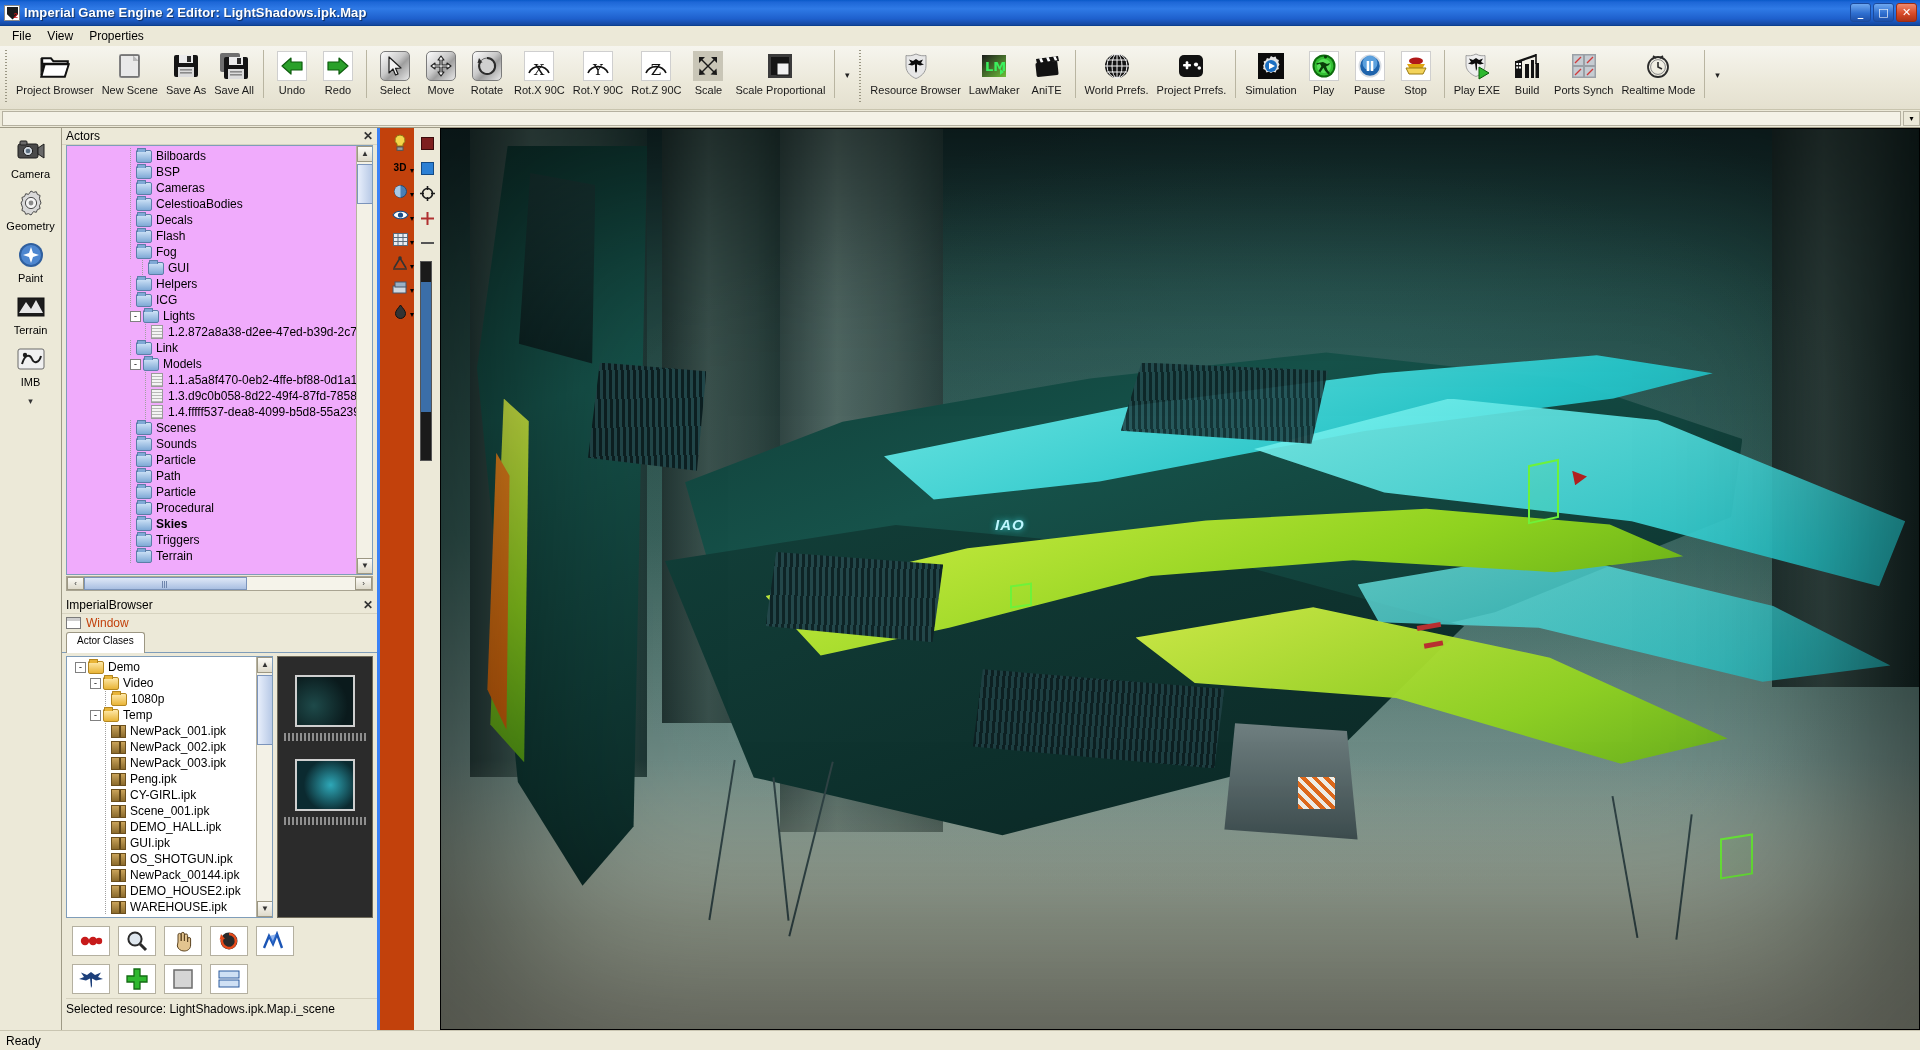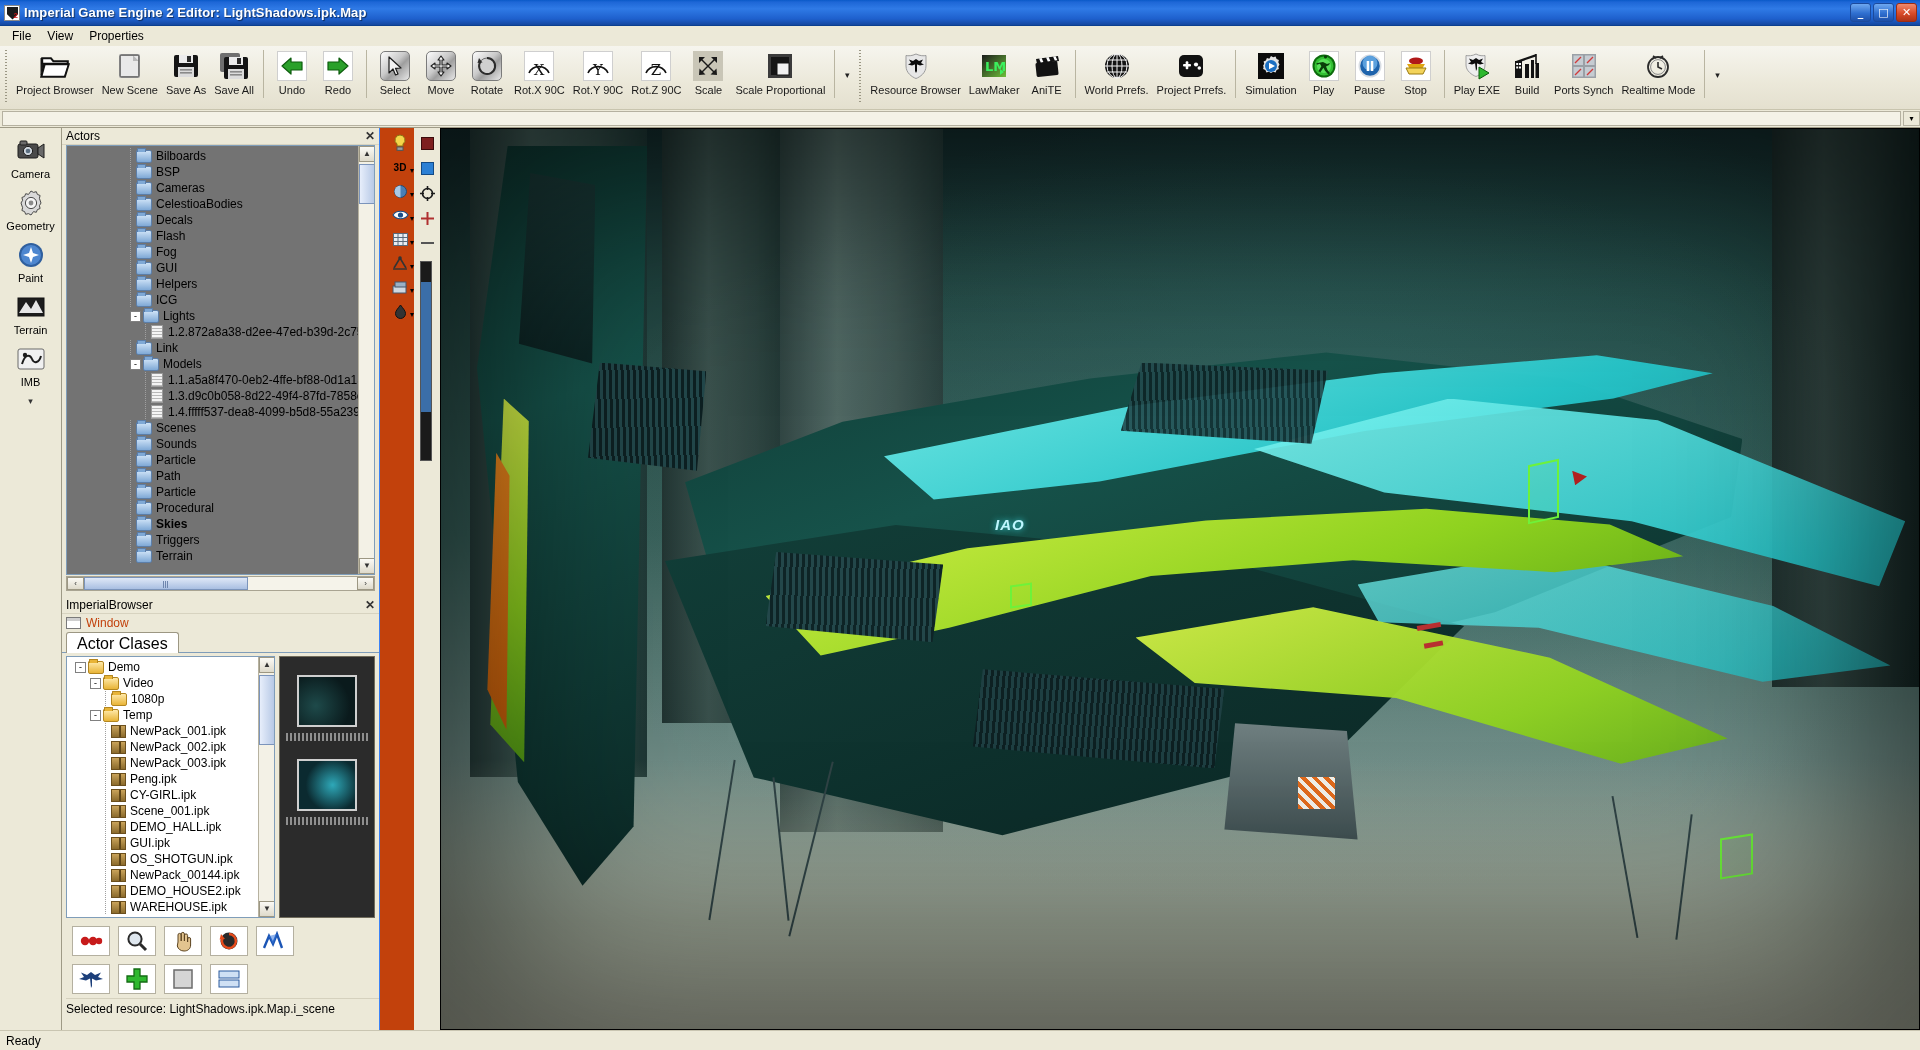--- a/index.html
+++ b/index.html
@@ -89,29 +89,29 @@
     width:62px;background:#ece9d8;border-right:1px solid #9e9a86;
     display:flex;flex-direction:column;align-items:center;padding-top:6px;
   }
   .railitem{ width:58px;display:flex;flex-direction:column;align-items:center;margin-bottom:6px;cursor:default;}
   .railitem .ico{width:34px;height:34px;display:flex;align-items:center;justify-content:center;}
   .railitem .lbl{font-size:11px;margin-top:0px;}
   .raildrop{font-size:9px;color:#333;margin-top:2px;}
 
   
   #leftcol{ width:318px; background:#ece9d8; display:flex;flex-direction:column;
-            border-right:1px solid #3b82f6;}
+            border-right:3px solid #3b82f6;}
 
   .panel-title{
     height:17px;background:#ece9d8;display:flex;align-items:center;
     padding:0 4px;font-size:12px;position:relative;border-bottom:1px solid #d7d3c0;
   }
   .panel-title .x{position:absolute;right:4px;top:1px;font-size:12px;font-weight:bold;color:#333;}
 
-  .tree-wrap{ background:#737373;border:1px solid #7f9db9;margin:0 4px;flex:1;position:relative;overflow:hidden;}
+  .tree-wrap{ background:#f0abfc;border:1px solid #7f9db9;margin:0 4px;flex:1;position:relative;overflow:hidden;}
   .tree{ padding:2px 0 0 0; font-size:12px;}
   .node{ display:flex;align-items:center;height:16px;white-space:nowrap;padding-left:2px;}
   .expander{width:11px;height:11px;border:1px solid #808080;background:#fff;font-size:9px;line-height:9px;
     text-align:center;margin-right:2px;flex:none;color:#000;font-family:"DejaVu Sans Mono",monospace;}
   .folder{width:16px;height:13px;flex:none;margin-right:4px;position:relative;}
   .folder-blue{background:linear-gradient(180deg,#cfe3f7,#7fa9d6);border:1px solid #5c7ea8;border-radius:1px 2px 2px 2px;}
   .folder-blue:before{content:"";position:absolute;left:0;top:-3px;width:7px;height:3px;background:#7fa9d6;border:1px solid #5c7ea8;border-bottom:none;border-radius:1px 1px 0 0;}
   .folder-yellow{background:linear-gradient(180deg,#ffe9a8,#e8b437);border:1px solid #b3861f;border-radius:1px 2px 2px 2px;}
   .folder-yellow:before{content:"";position:absolute;left:0;top:-3px;width:7px;height:3px;background:#e8b437;border:1px solid #b3861f;border-bottom:none;border-radius:1px 1px 0 0;}
   .doc{width:12px;height:14px;flex:none;margin-right:5px;background:#f4f4f4;border:1px solid #9a9a9a;
@@ -137,21 +137,21 @@
   .vscroll .vb.bottom{position:absolute;bottom:0;left:0;}
   .vscroll .vthumb{position:absolute;left:0;top:18px;width:16px;height:40px;
     background:linear-gradient(90deg,#e7eefb,#b7c9e6);border:1px solid #7b94bb;}
 
   .winrow{display:flex;align-items:center;height:18px;padding:1px 4px;color:#c2410c;font-size:12px;}
   .winrow .wicon{width:15px;height:12px;background:#fff;border:1px solid #7a7a7a;margin-right:5px;position:relative;}
   .winrow .wicon:before{content:"";position:absolute;left:0;right:0;top:0;height:3px;background:#cfcfcf;}
 
   .tabstrip{ height:21px;display:flex;align-items:flex-end;padding-left:4px;border-bottom:1px solid #7f9db9;}
   .tab{ height:19px;padding:2px 10px 0;background:#f6f4ea;border:1px solid #9c9783;border-bottom:none;
-        font-size:16px;border-radius:3px 3px 0 0;}
+        font-size:10px;border-radius:3px 3px 0 0;}
   .tab.active{ background:#fff;height:21px;position:relative;top:1px;}
 
   .browser-body{display:flex;margin:3px 4px 0;height:262px;}
   .browser-tree{flex:1;background:#fff;border:1px solid #7f9db9;position:relative;overflow:hidden;}
   .thumbcol{width:96px;margin-left:4px;background:#2b2b2b;border:1px solid #6f6b5b;position:relative;overflow:hidden;}
   .thumb{width:60px;height:52px;margin:18px auto 0;border:2px solid #cfcfcf;background:#0c1c1c;position:relative;overflow:hidden;}
   .thumb.t1{background:
       radial-gradient(circle at 30% 60%,#1e4a4a 0%,#0a1a1c 70%),
       linear-gradient(90deg,#0b1a1a 0 30%,#22514f 30% 45%,#0d1f20 45% 100%);}
   .thumb.t2{background:
@@ -676,21 +676,21 @@
           <div class="node" style="padding-left: 63px;">
             <span class="vline"></span>
             <span class="folder folder-blue"></span>
             <span>Flash</span>
           </div>
           <div class="node" style="padding-left: 63px;">
             <span class="vline"></span>
             <span class="folder folder-blue"></span>
             <span>Fog</span>
           </div>
-          <div class="node" style="padding-left: 63px;">
+          <div class="node" style="padding-left: 63px; margin-left: 12px;">
             <span class="vline"></span>
             <span class="folder folder-blue"></span>
             <span>GUI</span>
           </div>
           <div class="node" style="padding-left: 63px; text-align: right;">
             <span class="vline"></span>
             <span class="folder folder-blue"></span>
             <span>Helpers</span>
           </div>
           <div class="node" style="padding-left: 63px;">

